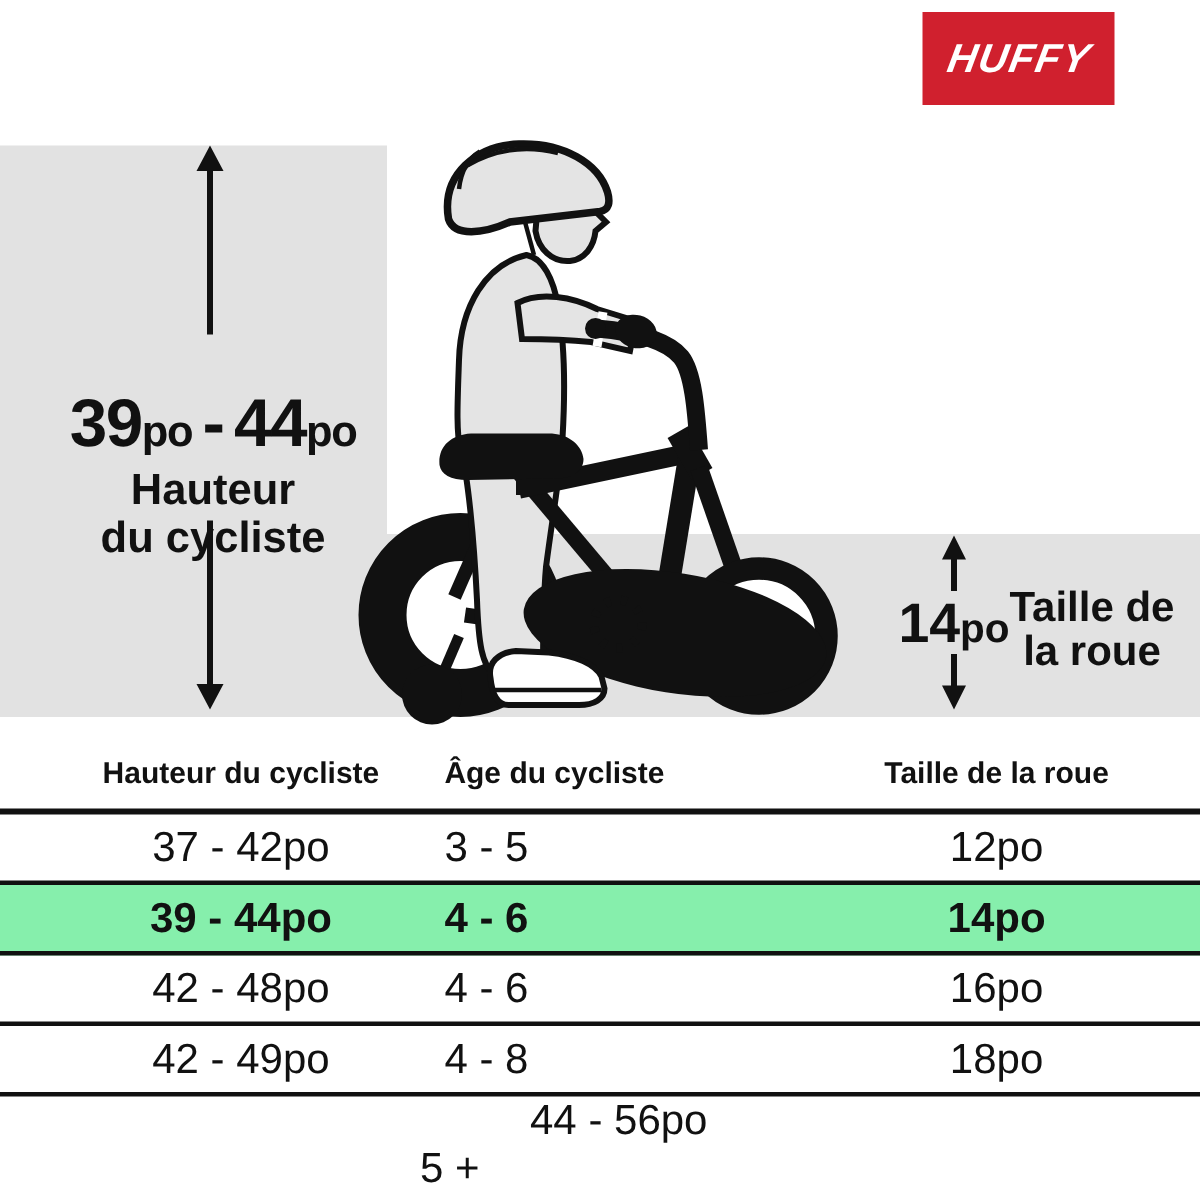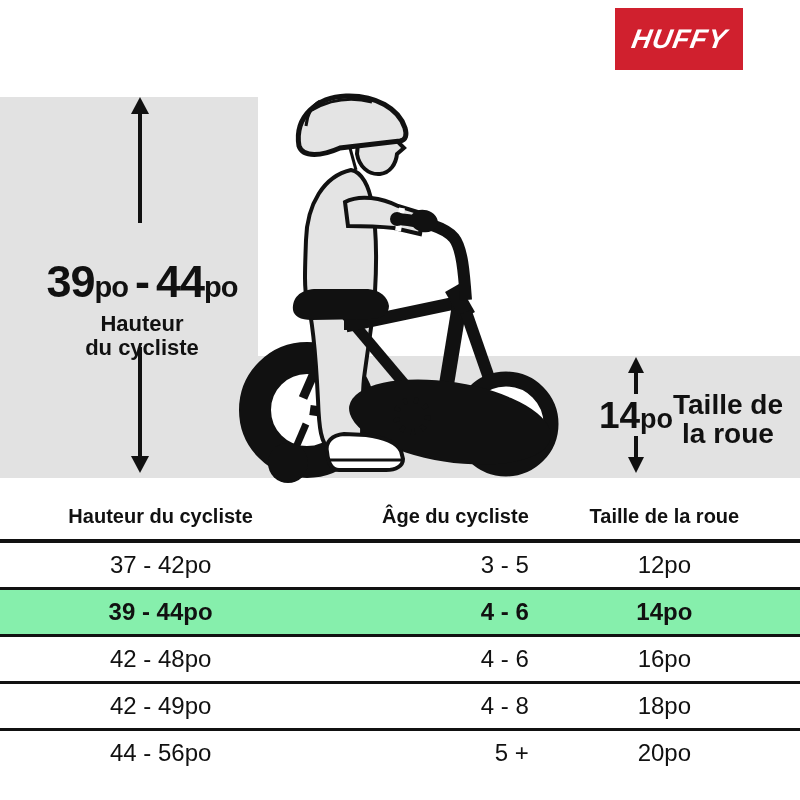--- a/index.html
+++ b/index.html
@@ -16,37 +16,37 @@
   .band-left{position:absolute;left:0;top:97px;width:258px;height:381px;background:#e2e2e2;}
   .band-bottom{position:absolute;left:258px;top:356px;width:542px;height:122px;background:#e2e2e2;}
   
   .illustration{position:absolute;left:0;top:0;width:800px;height:800px;z-index:2;}
   
   .callout-rider{position:absolute;left:0;top:222px;width:284px;text-align:center;
         font-weight:bold;line-height:1;z-index:3;margin-top:37px;}
   .callout-rider .bigline{font-size:45px;letter-spacing:-1px;white-space:nowrap;}
   .callout-rider .unit{font-size:29px;}
   .callout-rider .sep{margin:0 7px;}
-  .callout-rider .lbl{font-size:22px;line-height:1.1;}
+  .callout-rider .lbl{font-size:29px;line-height:1.1;}
   .callout-rider .lbl.first{margin-top:8px;}
   
   .callout-wheel-num{position:absolute;left:591px;top:397px;width:90px;text-align:center;
         font-weight:bold;font-size:37px;line-height:1;white-space:nowrap;z-index:3;}
   .callout-wheel-num .unit{font-size:27px;}
   .callout-wheel-lbl{position:absolute;left:666px;top:391px;width:124px;text-align:center;
         font-weight:bold;font-size:28px;line-height:1.03;z-index:3;}
   
   .size-table{position:absolute;left:0;top:494px;width:800px;z-index:3;}
   .thead{display:flex;align-items:center;height:45px;border-bottom:4px solid #111;
         font-weight:bold;font-size:20px;}
-  .trow{display:flex;align-items:center;height:44px;border-bottom:3px solid #111;font-size:24px;}
-  .trow:last-child{border-bottom:none;}
+  .trow{display:flex;align-items:center;height:44px;border-bottom:3px solid #111;font-size:28px;}
+  .trow:last-child{border-bottom:none;flex-direction:column;}
   .trow.highlight{background:#86efac;font-weight:bold;}
   .c1{width:35%;text-align:center;margin-left:25px;}
-  .c2{width:30%;text-align:right;}
+  .c2{width:30%;text-align:left;}
   .c3{width:35%;text-align:center;}
 </style>
 </head>
 <body>
 
 <div class="canvas">
 
   <div class="logo">
     <span class="logo-text">HUFFY</span>
   </div>

